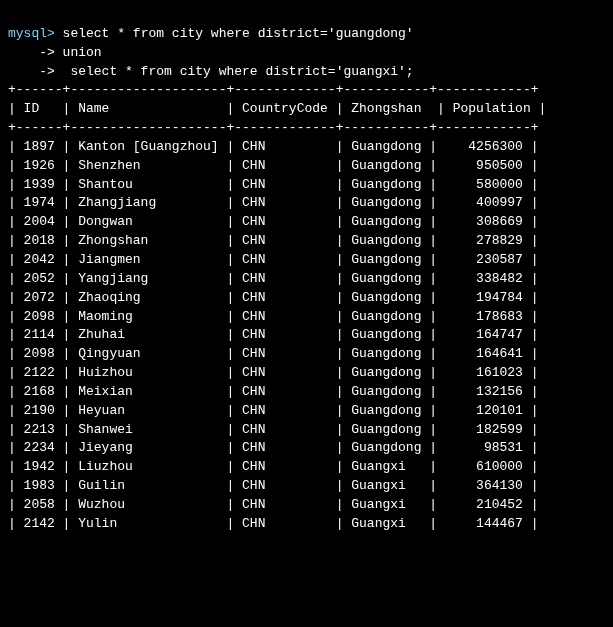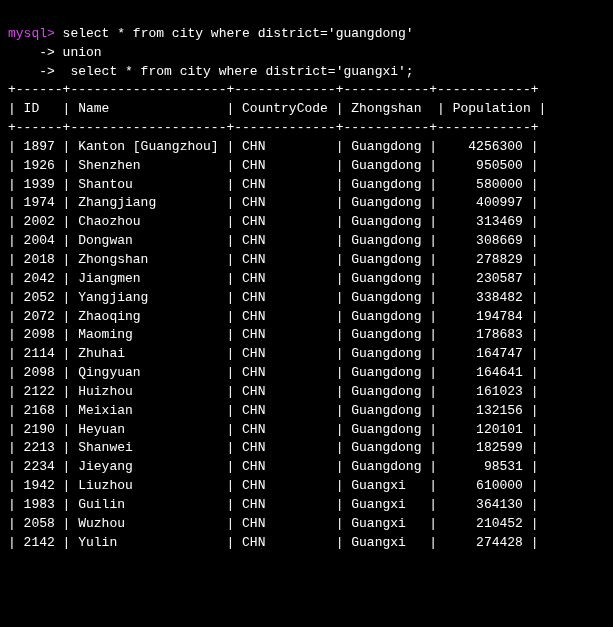--- a/index.html
+++ b/index.html
@@ -10,51 +10,50 @@
       font-size: 13px;
       line-height: 1.45;
       padding: 6px 8px;
       width: 613px;
       min-height: 627px;
     }
     .terminal {
       white-space: pre;
       color: #ffffff;
     }
-    .mysql-prompt { color: #d946ef; }
+    .mysql-prompt { color: #7dd3fc; }
   </style>
 </head>
 <body>
 
 <div class="terminal">
 <span><span class="mysql-prompt">mysql&gt;</span><span> select * from city where district='guangdong'</span>
 </span><span>    -&gt; union</span>
 <span>    -&gt;  select * from city where district='guangxi';</span>
 <span>+------+--------------------+-------------+-----------+------------+</span>
 <span>| ID   | Name               | CountryCode | Zhongshan  | Population |</span>
 <span>+------+--------------------+-------------+-----------+------------+</span>
 <span><span>| 1897 | Kanton [Guangzhou] | CHN         | Guangdong |    4256300 |
 </span><span>| 1926 | Shenzhen           | CHN         | Guangdong |     950500 |
 </span><span>| 1939 | Shantou            | CHN         | Guangdong |     580000 |
 </span><span>| 1974 | Zhangjiang         | CHN         | Guangdong |     400997 |
-</span><span>| 2002 | Chaozhou           | CHN         | Guangdong |     313469 |
 </span><span>| 2004 | Dongwan            | CHN         | Guangdong |     308669 |
 </span><span>| 2018 | Zhongshan          | CHN         | Guangdong |     278829 |
 </span><span>| 2042 | Jiangmen           | CHN         | Guangdong |     230587 |
 </span><span>| 2052 | Yangjiang          | CHN         | Guangdong |     338482 |
 </span><span>| 2072 | Zhaoqing           | CHN         | Guangdong |     194784 |
 </span><span>| 2098 | Maoming            | CHN         | Guangdong |     178683 |
 </span><span>| 2114 | Zhuhai             | CHN         | Guangdong |     164747 |
 </span><span>| 2098 | Qingyuan           | CHN         | Guangdong |     164641 |
 </span><span>| 2122 | Huizhou            | CHN         | Guangdong |     161023 |
 </span><span>| 2168 | Meixian            | CHN         | Guangdong |     132156 |
 </span><span>| 2190 | Heyuan             | CHN         | Guangdong |     120101 |
 </span><span>| 2213 | Shanwei            | CHN         | Guangdong |     182599 |
 </span><span>| 2234 | Jieyang            | CHN         | Guangdong |      98531 |
 </span><span>| 1942 | Liuzhou            | CHN         | Guangxi   |     610000 |
 </span><span>| 1983 | Guilin             | CHN         | Guangxi   |     364130 |
 </span><span>| 2058 | Wuzhou             | CHN         | Guangxi   |     210452 |
-</span><span>| 2142 | Yulin              | CHN         | Guangxi   |     274428 |
+</span><span>| 2142 | Yulin              | CHN         | Guangxi   |     144467 |
 </span></span>
 
 
 
 </div>
 
 </body></html>

